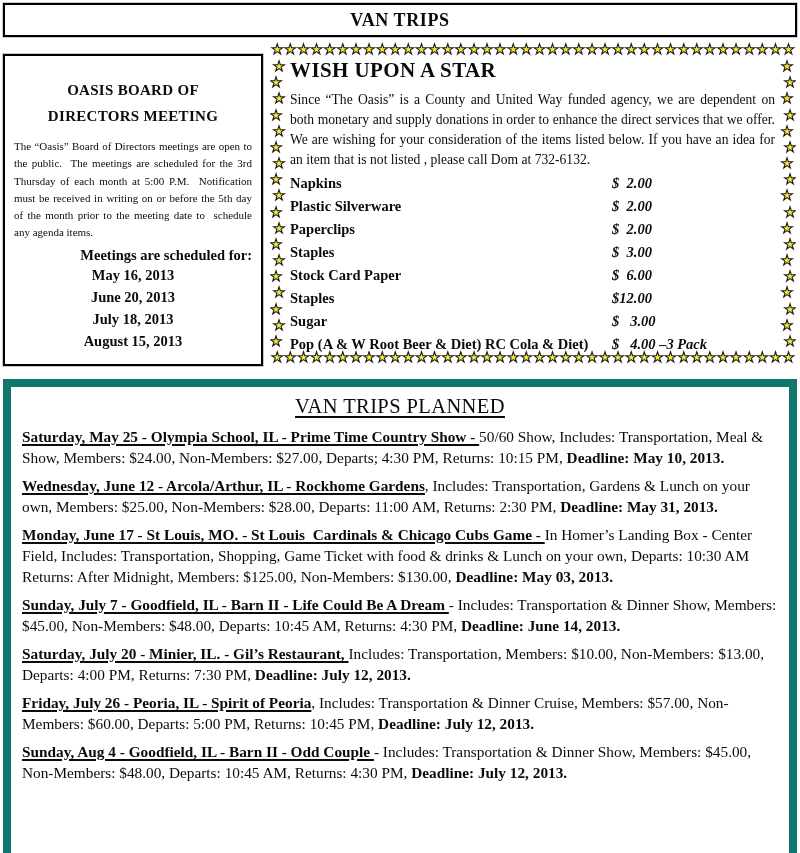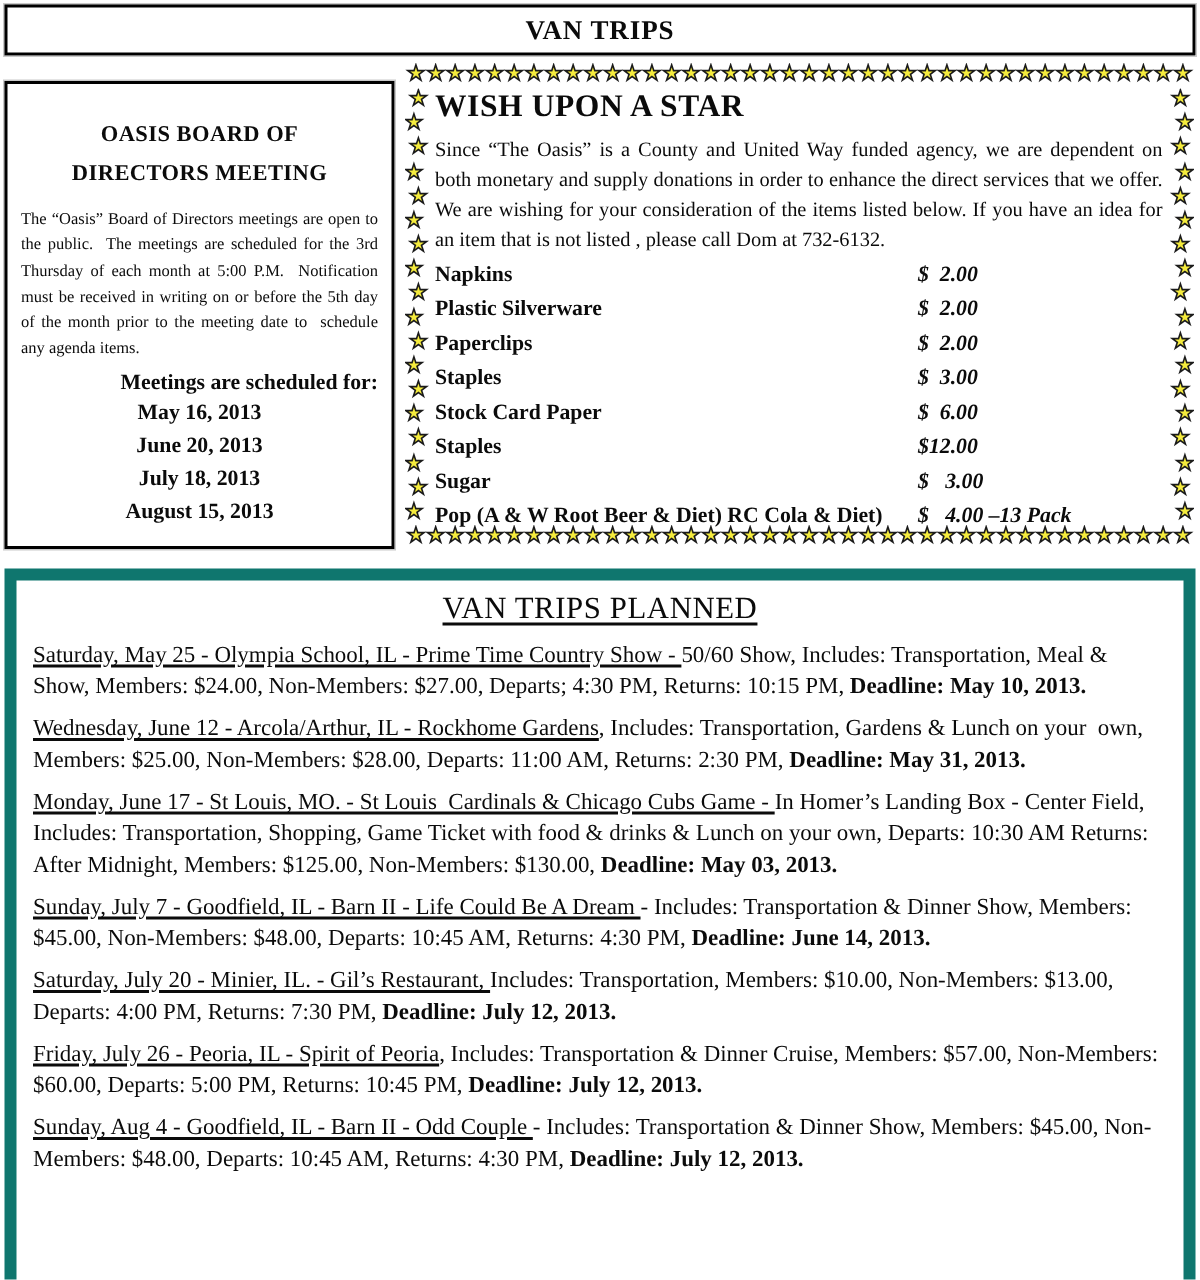--- a/index.html
+++ b/index.html
@@ -81,21 +81,21 @@
     padding:5px 11px;
     overflow:hidden;
   }
   .trips-title-wrap { text-align:center; margin:3px 0 9px; }
   .trips-title {
     font-size:20.5px; letter-spacing:.4px;
     text-decoration:underline; text-decoration-thickness:2px; text-underline-offset:3px;
   }
   .trip { font-size:15.3px; line-height:20.8px; margin-bottom:7.5px; white-space:pre-wrap; }
   .trip-heading {
-    font-weight:normal;
+    font-weight:bold;
     text-decoration:underline; text-decoration-thickness:2px; text-underline-offset:2px;
   }
   .trip-deadline { font-weight:bold; }
 </style>
 </head>
 <body>
 
 <div class="banner">
   <span>VAN TRIPS</span>
 </div>
@@ -267,21 +267,21 @@
           <div class="wish-item">
             <span class="wish-item-name">Staples</span>
             <span class="wish-item-price">$12.00</span>
           </div>
           <div class="wish-item">
             <span class="wish-item-name">Sugar</span>
             <span class="wish-item-price">$   3.00</span>
           </div>
           <div class="wish-item">
             <span class="wish-item-name">Pop (A &amp; W Root Beer &amp; Diet) RC Cola &amp; Diet) </span>
-            <span class="wish-item-price">$   4.00 –13 Pack</span>
+            <span class="wish-item-price">$   4.00 –3 Pack</span>
           </div>
         </div>
     </div>
   </div>
 
 </div>
 
 <div class="trips-box">
   <div class="trips-title-wrap">
     <span class="trips-title">VAN TRIPS PLANNED</span>

